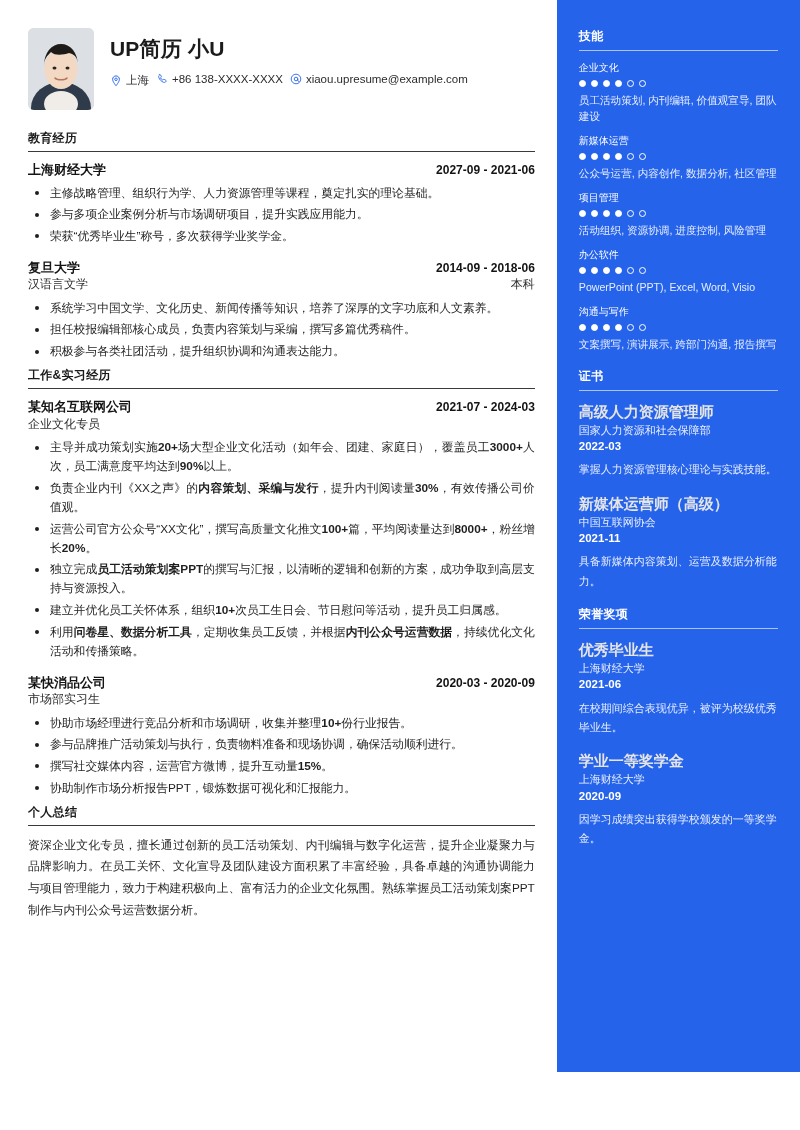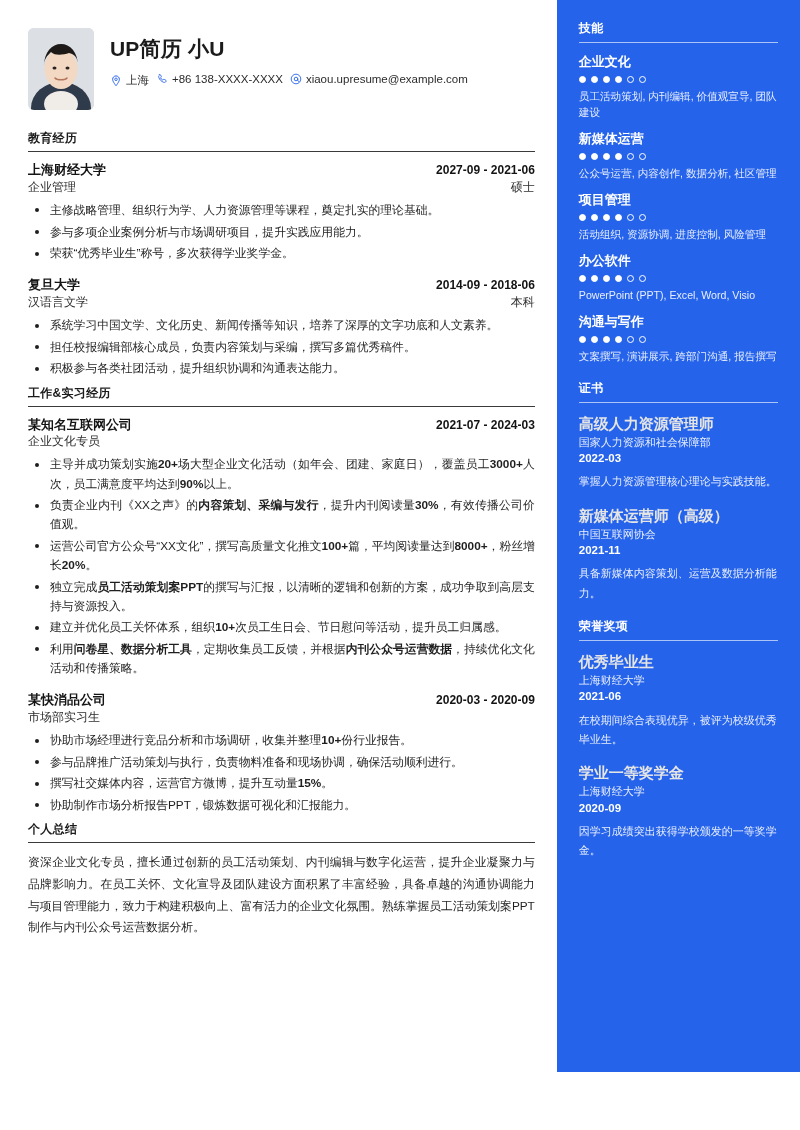--- a/index.html
+++ b/index.html
@@ -150,37 +150,37 @@
     color: #1f1f1f;
     line-height: 1.85;
     text-align: justify;
   }
 
   
   .side {
     width: 268px;
     background: #2563eb;
     color: #ffffff;
-    padding: 20px 22px 22px 22px;
+    padding: 28px 22px 22px 22px;
   }
   .side-title {
     font-size: 12px;
     font-weight: 700;
     color: #ffffff;
     padding-bottom: 5px;
     border-bottom: 1.4px solid rgba(255,255,255,.62);
     margin-bottom: 10px;
     letter-spacing: .3px;
   }
   .side-section { margin-bottom: 15px; }
 
   .skill { margin-bottom: 10px; }
   .skill-name {
-    font-size: 13px;
-    font-weight: 700;
+    font-size: 10px;
+    font-weight: 400;
     color: #ffffff;
     margin-bottom: 5px;
   }
   .dots { display: flex; gap: 5px; margin-bottom: 5px; }
   .dot {
     width: 7px; height: 7px;
     border-radius: 50%;
     border: 1px solid #ffffff;
     background: transparent;
   }
@@ -272,24 +272,20 @@
       </div>
 
       <div class="section">
         <div class="sec-title">教育经历</div>
         <div>
             <div class="entry">
               <div class="entry-top">
                 <div class="org">上海财经大学</div>
                 <div class="date">2027-09 - 2021-06</div>
               </div>
-              <div class="entry-sub">
-                <div class="role">企业管理</div>
-                <div class="degree">硕士</div>
-              </div>
               <ul class="bullets">
                 <li>主修战略管理、组织行为学、人力资源管理等课程，奠定扎实的理论基础。</li>
                 <li>参与多项企业案例分析与市场调研项目，提升实践应用能力。</li>
                 <li>荣获“优秀毕业生”称号，多次获得学业奖学金。</li>
               </ul>
             </div>
             <div class="entry">
               <div class="entry-top">
                 <div class="org">复旦大学</div>
                 <div class="date">2014-09 - 2018-06</div>

